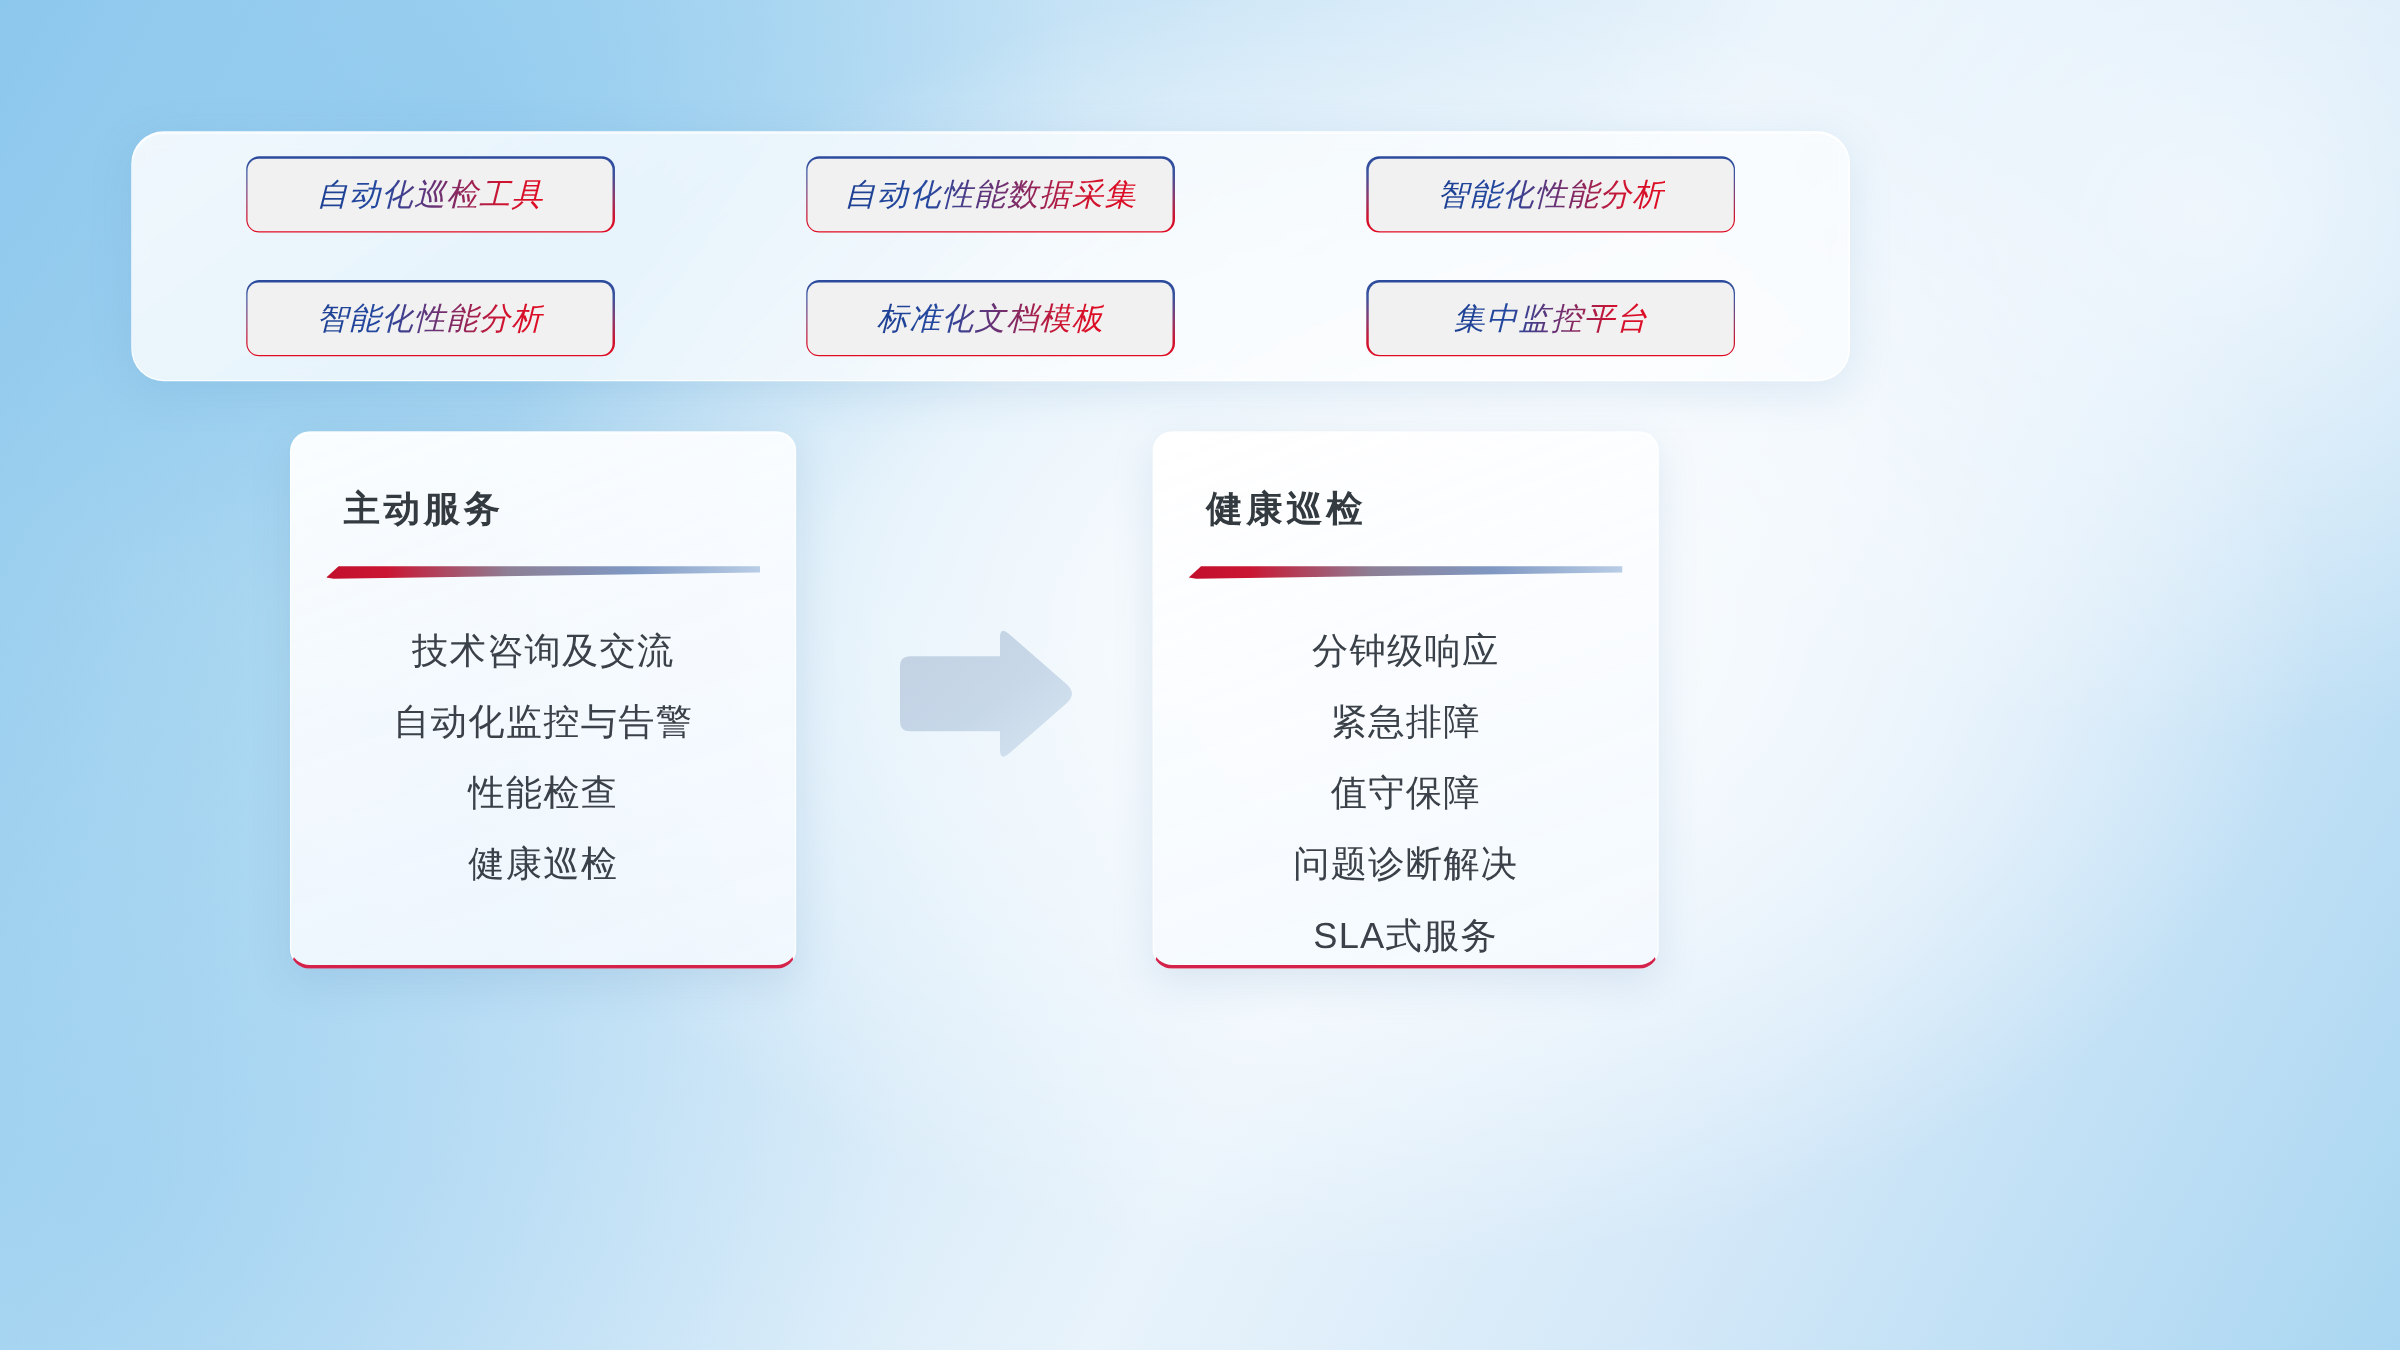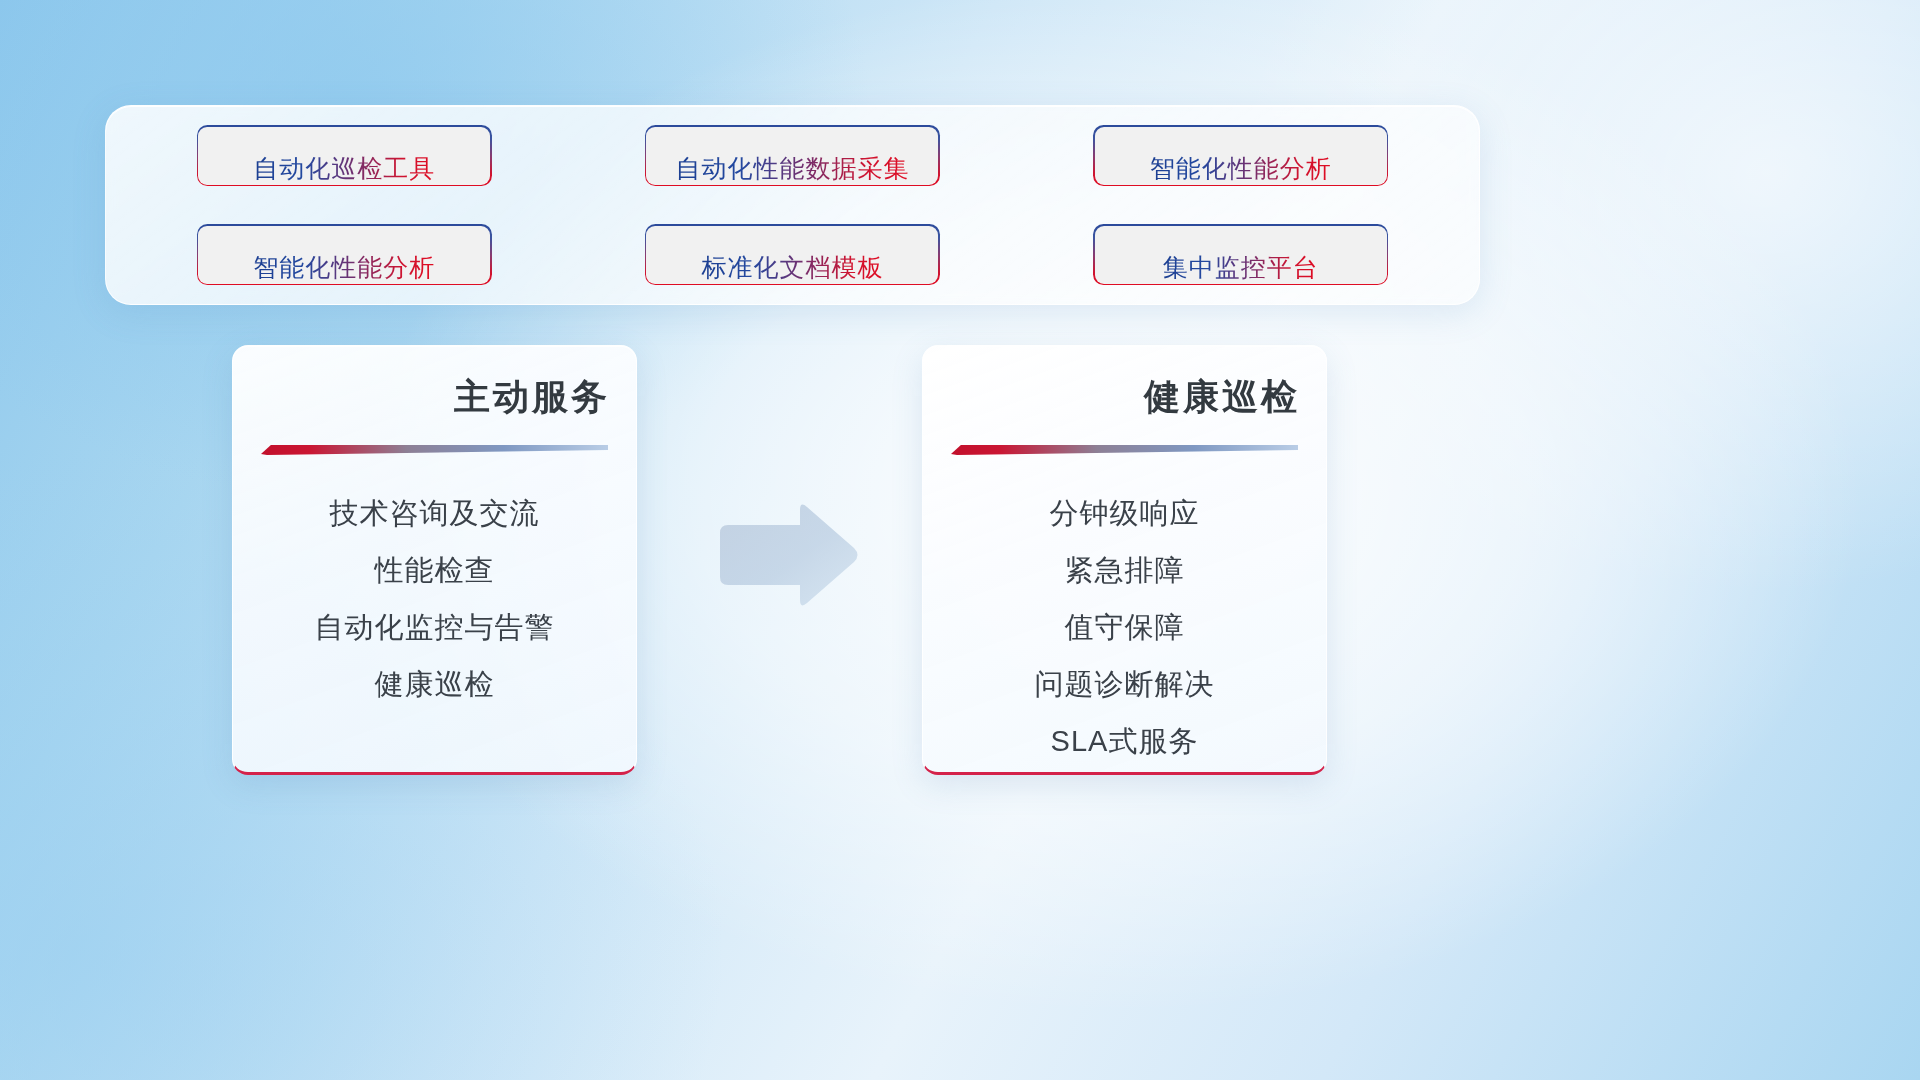--- a/index.html
+++ b/index.html
@@ -30,24 +30,25 @@
     grid-template-rows:repeat(2,1fr);
     align-items:center;
     justify-items:center;
     padding:0 14px;
     box-sizing:border-box;
   }
   .tag-btn{
     position:relative;
     width:292px;height:58px;
     border-radius:9px;
-    display:flex;align-items:flex-end;justify-content:center;
+    display:flex;align-items:center;justify-content:center;
     background:#f1f1f1;
     box-sizing:border-box;
     cursor:pointer;
+    font-style:italic;
   }
   .tag-btn::before{
     content:"";position:absolute;inset:-1.6px;border-radius:10.5px;
     background:linear-gradient(180deg,#2b4a9b 0%,#3b54a0 22%,#8a3a6f 52%,#cf1430 80%,#e00b22 100%);
     z-index:0;
   }
   .tag-btn::after{
     content:"";position:absolute;inset:0;border-radius:9px;background:#f1f1f1;z-index:1;
   }
   .tag-btn > span{
@@ -65,24 +66,24 @@
     background:linear-gradient(160deg, rgba(255,255,255,0.95) 0%, rgba(250,252,255,0.90) 42%, rgba(243,249,254,0.88) 100%);
     border:1px solid rgba(255,255,255,0.9);
     border-bottom:3px solid #d4224a;
     box-shadow:0 10px 32px rgba(80,130,180,0.16), inset 0 1px 0 rgba(255,255,255,0.9);
     box-sizing:border-box;
     padding:30px 26px 0 26px;
   }
   #card-active{left:232px;}
   #card-passive{left:922px;}
   .svc-title{
-    text-align:right;
-    font-size:36px;font-weight:700;color:#333a40;letter-spacing:3px;
+    text-align:left;
+    font-size:29px;font-weight:700;color:#333a40;letter-spacing:3px;
     line-height:1.15;
-    margin:0;
+    margin:16px;
   }
   .title-rule{
     position:relative;height:14px;margin:26px 2px 0 2px;
   }
   .title-rule svg{display:block;width:100%;height:14px;}
   .svc-list{
     list-style:none;margin:28px 0 0 0;padding:0;text-align:center;
   }
   .svc-list li{
     font-size:29px;color:#3a4149;letter-spacing:1px;
@@ -132,22 +133,22 @@
             <stop offset="42%" stop-color="#8d7f95"></stop>
             <stop offset="70%" stop-color="#7f98c2"></stop>
             <stop offset="100%" stop-color="#b9cde6"></stop>
           </linearGradient>
         </defs>
         <path d="M0 11 L10 2 L352 2 L352 7 L6 12 Z" fill="url(#ruleGradA)"></path>
       </svg>
     </div>
     <ul class="svc-list">
       <li>技术咨询及交流</li>
+      <li>自动化监控与告警</li>
       <li>性能检查</li>
-      <li>自动化监控与告警</li>
       <li>健康巡检</li>
     </ul>
   </div>
 
   <div id="flow-arrow">
     <svg viewBox="0 0 150 110" aria-hidden="true">
       <defs>
         <linearGradient id="arrGrad" x1="0" y1="0" x2="1" y2="1">
           <stop offset="0%" stop-color="#b6c6da" stop-opacity="0.75"></stop>
           <stop offset="55%" stop-color="#aec4dc" stop-opacity="0.62"></stop>

